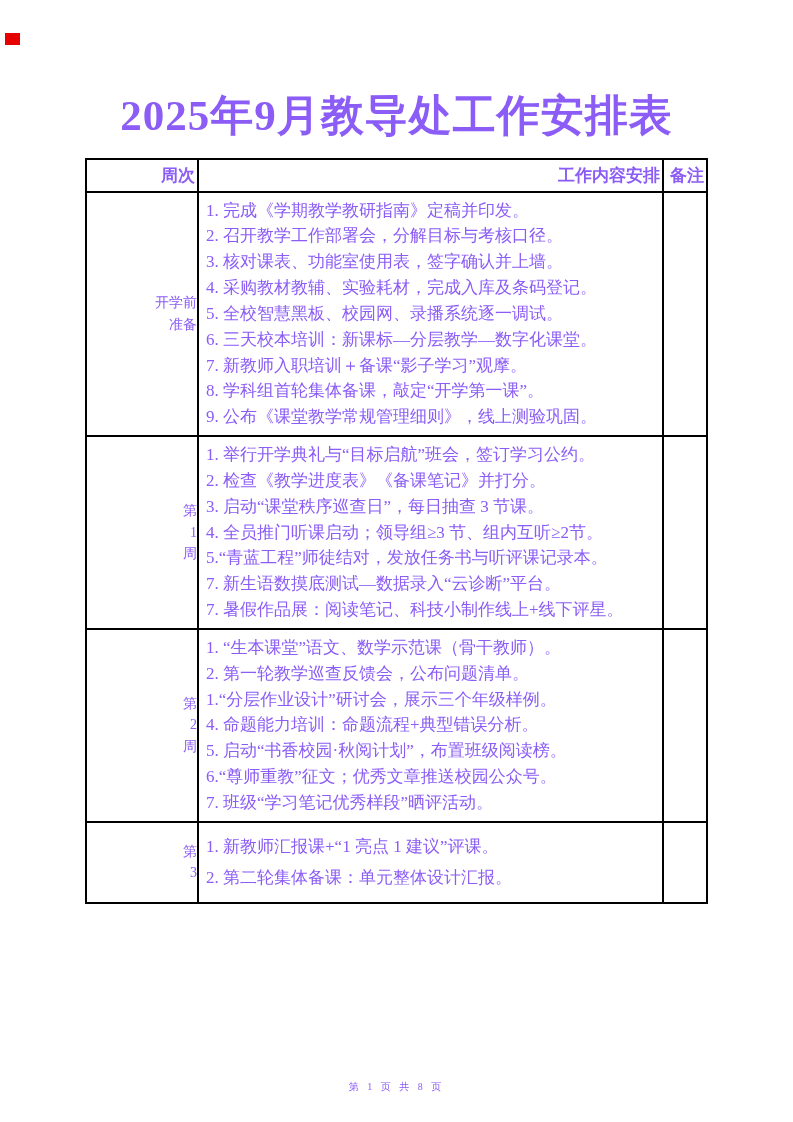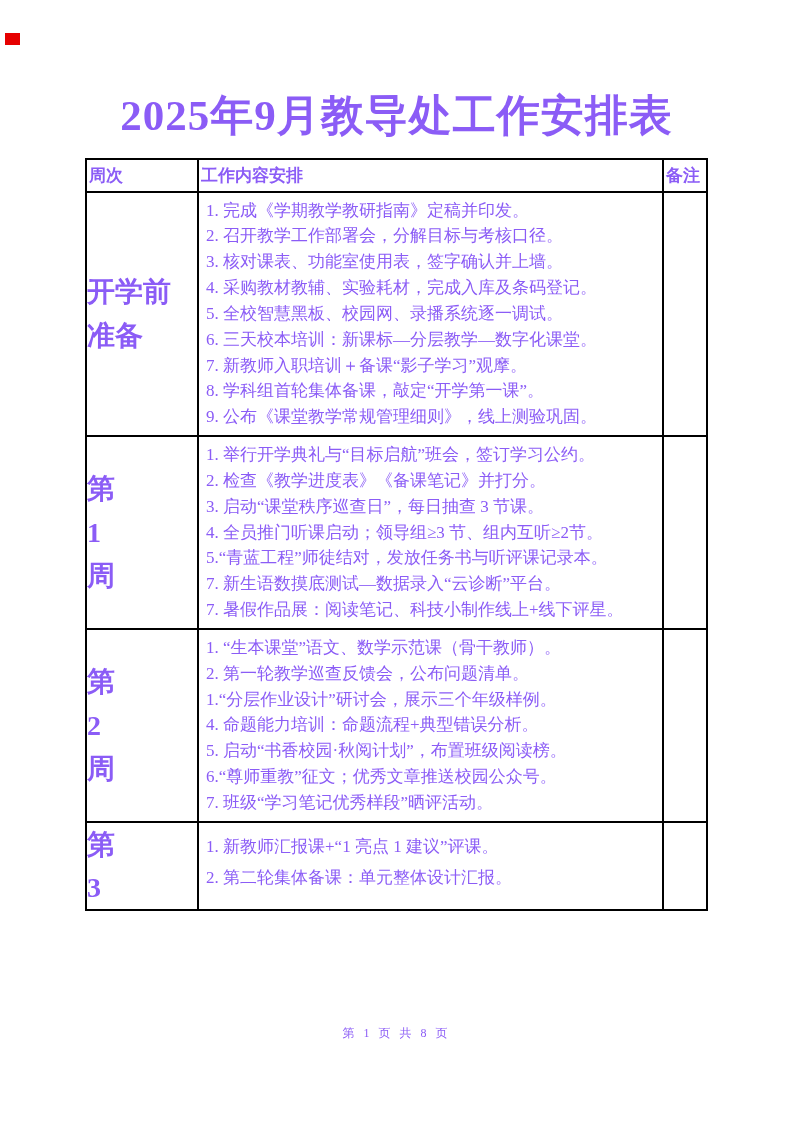--- a/index.html
+++ b/index.html
@@ -45,47 +45,46 @@
   }
   table.schedule th, table.schedule td {
     border: 2px solid #000000;
   }
   col.col-week { width: 112px; }
   col.col-content { width: 465px; }
   col.col-note { width: 44px; }
   th {
     font-size: 17px;
     font-weight: bold;
-    text-align: left;
+    text-align: right;
     padding: 4px 2px;
   }
   .week-cell {
-    text-align: left;
+    text-align: right;
     vertical-align: middle;
-    font-size: 28px;
+    font-size: 14px;
     line-height: 1.55;
     white-space: pre-line;
-    font-weight: bold;
   }
   .content-cell {
     vertical-align: top;
     padding: 5px 7px;
     font-size: 17px;
     margin-top: 10px;
   }
   .item-line { line-height: 1.52; }
   tbody tr:last-child .item-line { margin: 6px 0; }
   .note-cell { vertical-align: top; }
   .footer {
     position: absolute;
-    top: 1025px;
+    top: 1080px;
     left: 0;
     width: 100%;
     text-align: center;
-    font-size: 12px;
+    font-size: 10px;
     letter-spacing: 3px;
   }
 </style>
 </head>
 <body>
 
 <div class="page">
   <div class="corner-mark"></div>
 
   <h1 class="title">2025年9月教导处工作安排表</h1>

